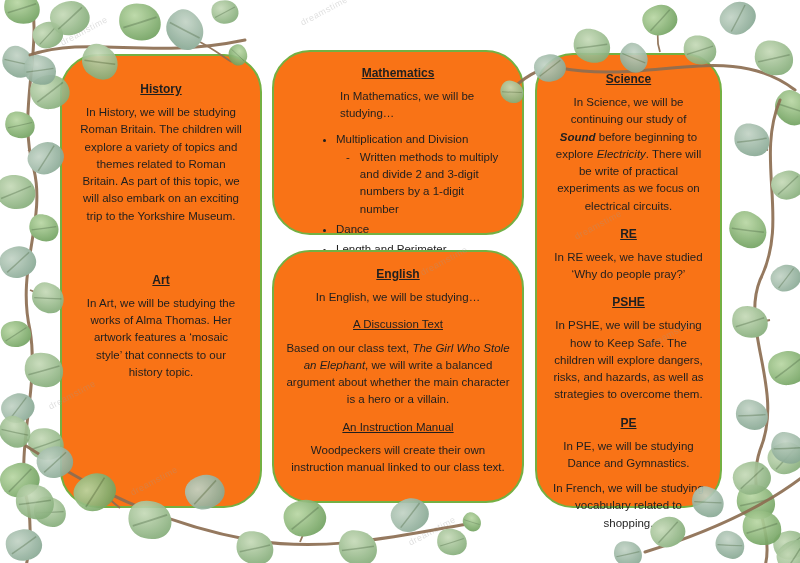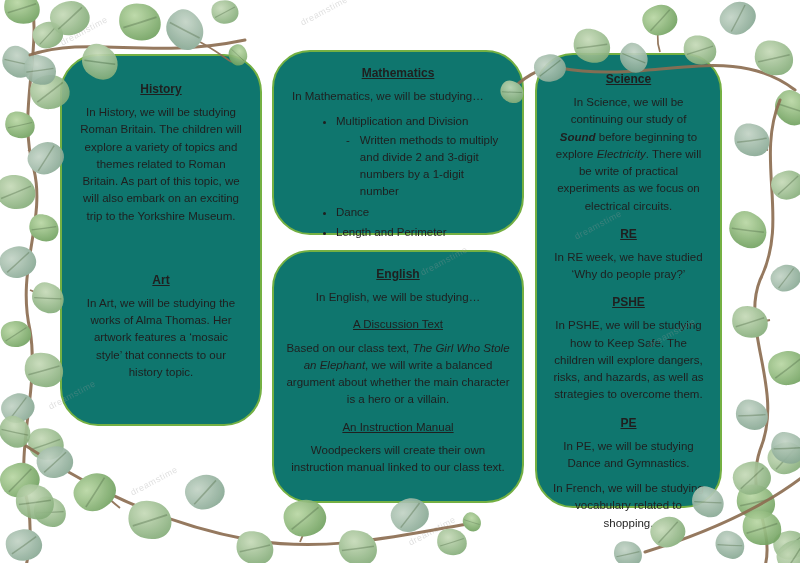--- a/index.html
+++ b/index.html
@@ -1,29 +1,29 @@
 <!DOCTYPE html>
 <html><head>
 <meta charset="utf-8">
 <style>
   html,body{margin:0;padding:0;background:#fff;}
   .page{position:relative;width:800px;height:563px;background:#ffffff;overflow:hidden;
         font-family:"Liberation Sans",sans-serif;color:#1f1f1f;}
-  .card{position:absolute;box-sizing:border-box;background:#0f766e;
+  .card{position:absolute;box-sizing:border-box;background:#f97316;
         border:2px solid #74b043;border-radius:38px;z-index:1;
         font-size:11.5px;line-height:1.5;text-align:center;}
-  .card-left   {left:60px;  top:54px;  width:202px; height:372px; padding:24px 18px 12px;}
+  .card-left   {left:60px;  top:54px;  width:202px; height:454px; padding:24px 18px 12px;}
   .card-math   {left:272px; top:50px;  width:252px; height:185px; padding:12px 16px 10px;}
   .card-english{left:272px; top:250px; width:252px; height:253px; padding:13px 12px 10px;}
   .card-right  {left:535px; top:53px;  width:187px; height:455px; padding:15px 16px 10px;}
   .heading{font-weight:bold;text-decoration:underline;font-size:12px;margin:10px 0 6px;}
   .heading:first-child{margin-top:0;}
   .subhead{text-decoration:underline;margin:10px 0 6px;}
   .para{margin:6px 0 8px;}
-  .para.align-left{text-align:left;padding-left:2px;}
+  .para.align-left{text-align:left;padding-left:2px;margin-left:48px;}
   ul.bullets{margin:8px 0 0;padding-left:46px;text-align:left;}
   ul.bullets li{margin:0 0 3px;}
   .dash-item{display:flex;gap:10px;margin:1px 0 2px 10px;text-align:left;}
   .dash-item .marker{flex:none;}
   .decor{position:absolute;left:0;top:0;z-index:3;pointer-events:none;}
   .watermark{position:absolute;z-index:2;font-size:9px;letter-spacing:.5px;color:#9a9a9a;
              opacity:.30;transform:rotate(-28deg);pointer-events:none;}
 </style>
 </head>
 <body>

